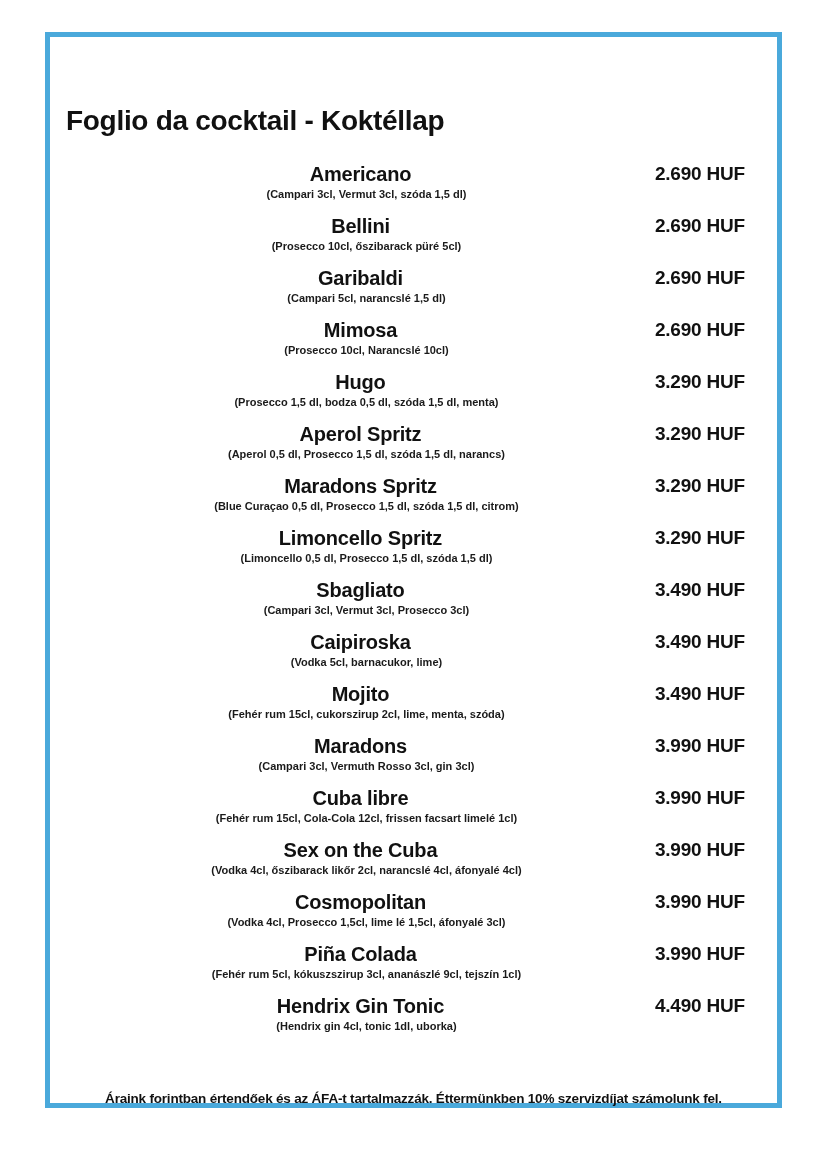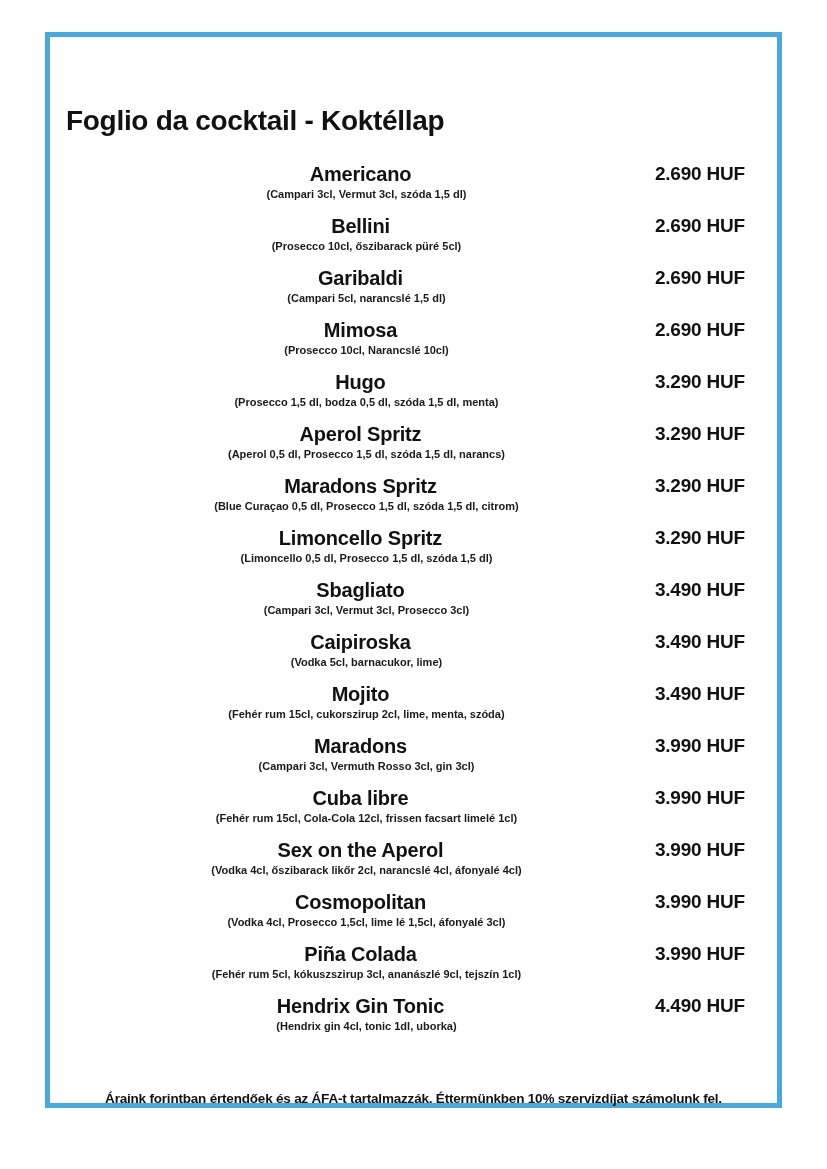--- a/index.html
+++ b/index.html
@@ -177,21 +177,21 @@
   <div class="menu-item">
     <div class="item-left">
       <div class="item-name">Cuba libre</div>
       <div class="item-ingredients">(Fehér rum 15cl, Cola-Cola 12cl, frissen facsart limelé 1cl)</div>
     </div>
     <div class="item-price">3.990 HUF</div>
   </div>
 
   <div class="menu-item">
     <div class="item-left">
-      <div class="item-name">Sex on the Aperol</div>
+      <div class="item-name">Sex on the Cuba</div>
       <div class="item-ingredients">(Vodka 4cl, őszibarack likőr 2cl, narancslé 4cl, áfonyalé 4cl)</div>
     </div>
     <div class="item-price">3.990 HUF</div>
   </div>
 
   <div class="menu-item">
     <div class="item-left">
       <div class="item-name">Cosmopolitan</div>
       <div class="item-ingredients">(Vodka 4cl, Prosecco 1,5cl, lime lé 1,5cl, áfonyalé 3cl)</div>
     </div>

